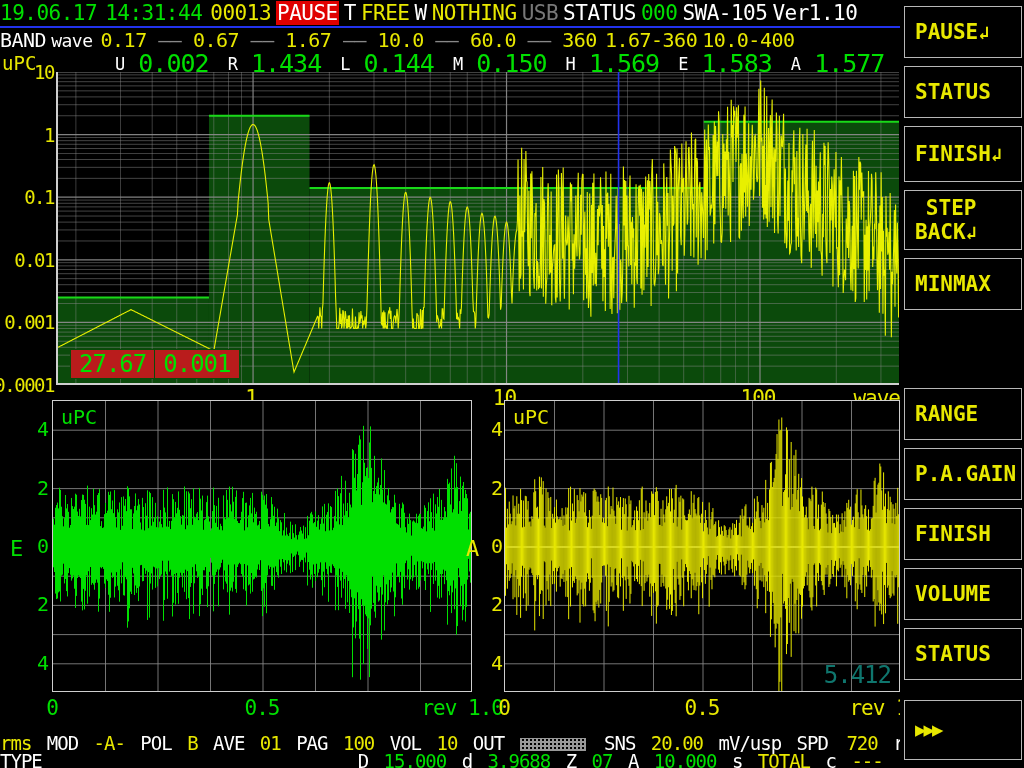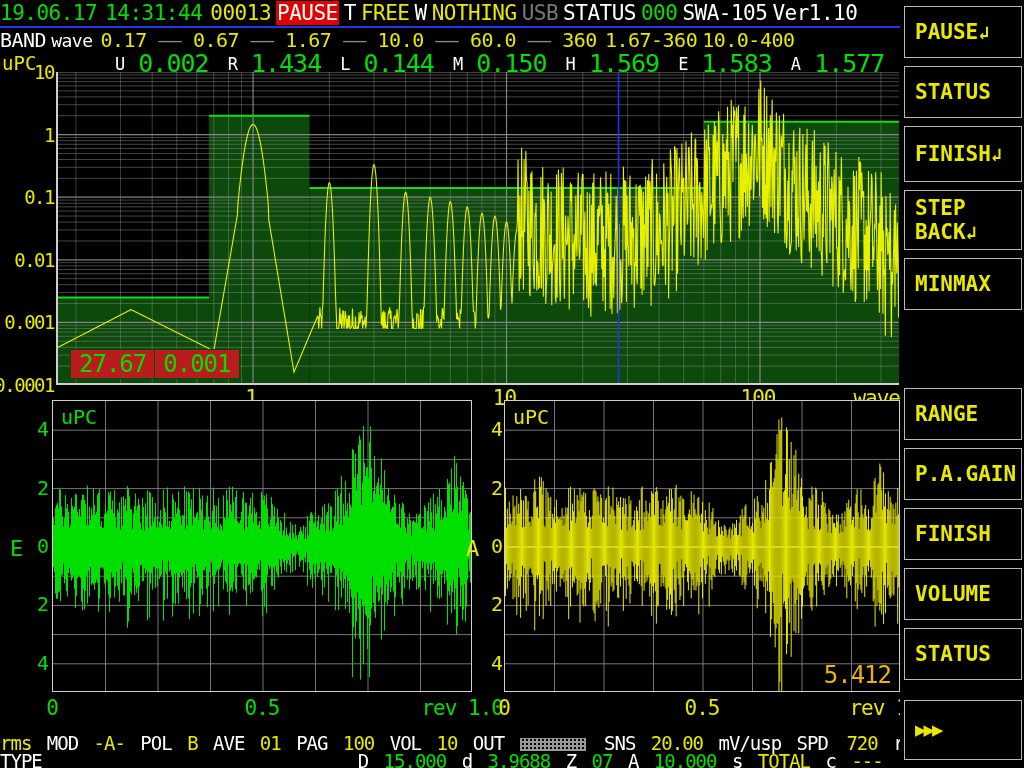--- a/index.html
+++ b/index.html
@@ -83,38 +83,38 @@
   .wf-ylabels div{
     position:absolute; font-size:20px; transform:translateY(-50%);
     letter-spacing:-1px;
   }
   .wf-xlabels div{
     position:absolute; font-size:21px; transform:translateX(-50%);
     letter-spacing:-1px; white-space:nowrap;
   }
   .chan-tag{ position:absolute; font-size:22px; transform:translateY(-50%); }
   .unit-tag{ position:absolute; font-size:20px; }
-  .wf-value{ position:absolute; font-size:24px; color:#eab308; letter-spacing:-1px; }
+  .wf-value{ position:absolute; font-size:24px; color:#0f766e; letter-spacing:-1px; }
 
   
   .bottombar{ position:absolute; left:0; bottom:0; width:902px; height:36px; }
   .brow{ position:absolute; left:0; width:902px; height:18px; white-space:nowrap;
          font-size:19px; letter-spacing:-1px; }
   .brow1{ top:0px; }
   .brow2{ top:18px; }
   .outblock{
     display:inline-block; width:66px; height:13px; vertical-align:-1px;
     background-image:
       repeating-linear-gradient(90deg,#999 0 2px,transparent 2px 4px),
       repeating-linear-gradient(0deg,#999 0 2px,transparent 2px 4px);
     background-color:#000;
   }
 
   
-  .sidebar{ position:absolute; right:0; top:0; width:124px; height:764px; background:#000; }
+  .sidebar{ position:absolute; right:0; top:0; width:124px; height:764px; background:#000;text-align:right; }
   .skey{
     position:absolute; left:4px; width:118px;
     border:1px solid #b8b8b8; background:#000;
     display:flex; align-items:center; padding-left:10px;
     color:#e8e800; font-size:21px; font-weight:bold; letter-spacing:0px;
     line-height:1.15;
   }
   .skey.two{ align-items:center; }
   .arrowkey{ color:#e8e800; font-size:19px; letter-spacing:-3px; }
 </style>

